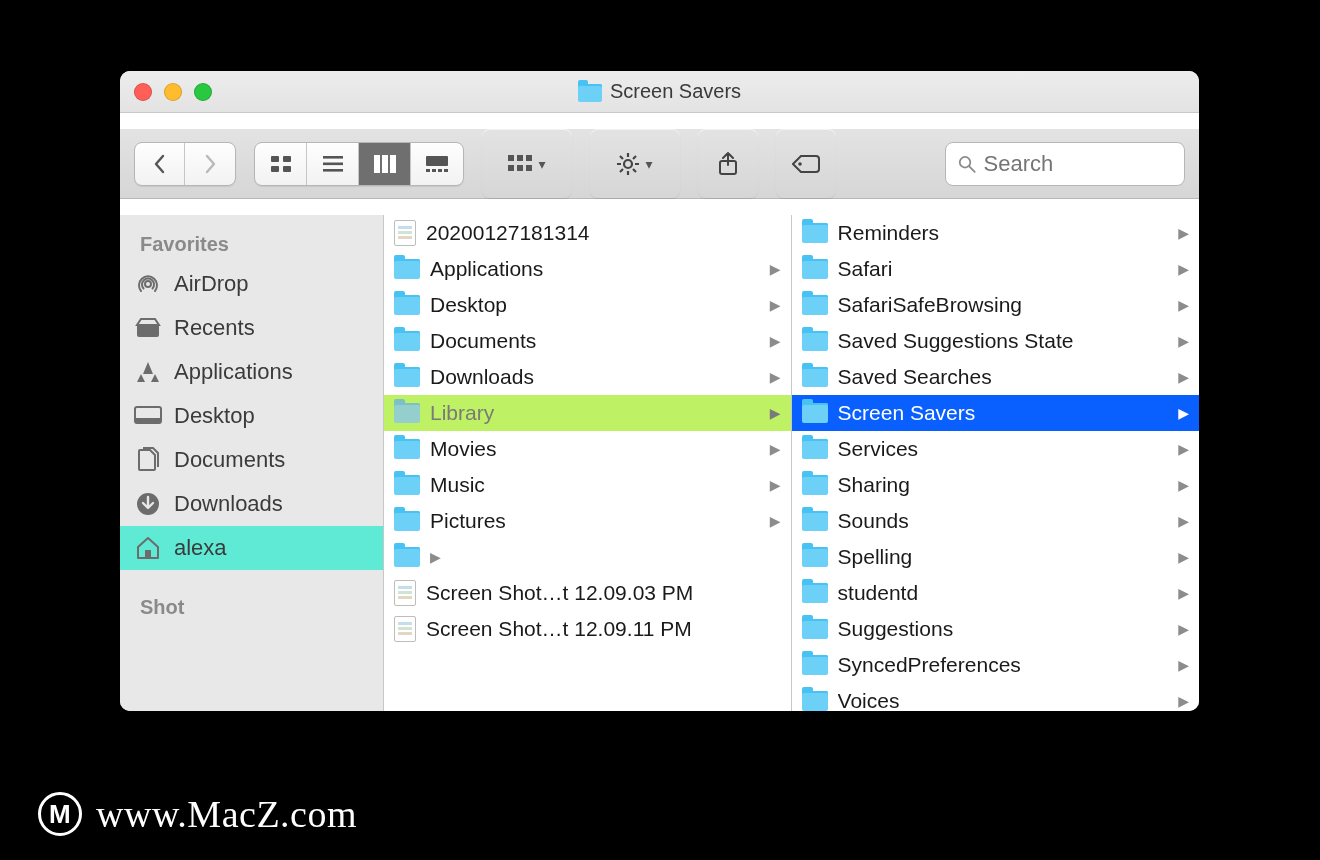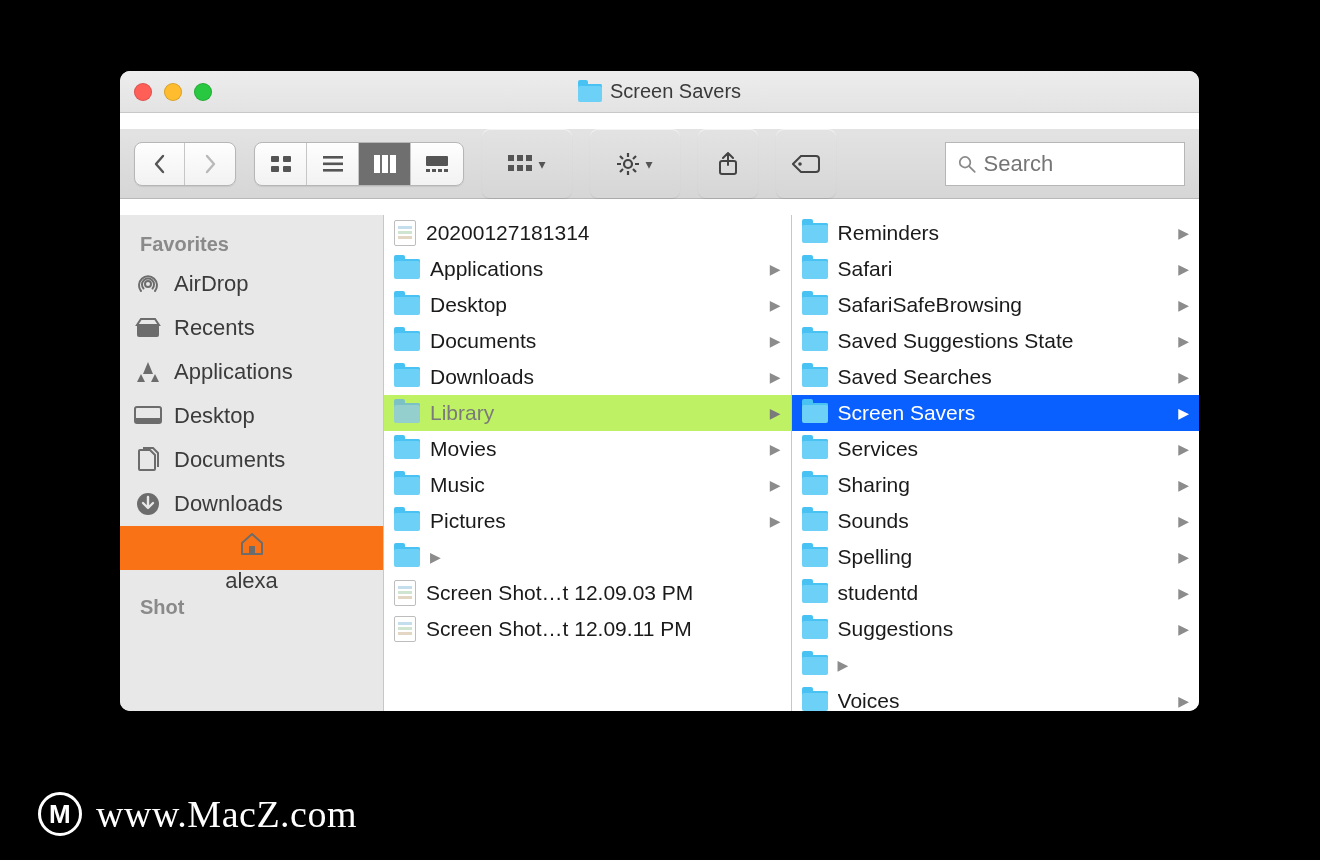--- a/index.html
+++ b/index.html
@@ -64,37 +64,37 @@
   .segmented button { border-right:1px solid #c6c6c6; width:50px; }
   .segmented button:last-child{border-right:0;}
   .segmented.view button{ width:52px; }
   .segmented.view button.active{ background:#6f6f6f; color:#fff; }
   .tbtn { width:60px; }
   .tbtn.wide{ width:90px; gap:6px; }
   .spacer{ flex:1; }
   .searchbox {
     display:flex; align-items:center; gap:8px;
     width:240px; height:44px;
-    background:#fff; border:1px solid #b6b6b6; border-radius:0;
+    background:#fff; border:1px solid #b6b6b6; border-radius:8px;
     padding:0 12px; color:#8a8a8a; font-size:22px;
   }
   .searchbox input{ border:0; outline:0; font-size:22px; width:100%; background:transparent; color:#333;}
   .chev { font-size:14px; color:#555; }
   svg { display:block; }
   
   .body { flex:1; display:flex; min-height:0; }
   .sidebar {
     width:264px; background:#e9e8e9; border-right:1px solid #c7c7c7;
     padding-top:10px; font-size:22px; overflow:hidden;
   }
   .side-head { color:#8a8a8a; font-weight:600; font-size:20px; padding:8px 20px 6px; }
   .side-item {
     display:flex; align-items:center; gap:12px; padding:6px 14px; color:#3b3b3b; height:44px;
   }
-  .side-item.active{ background:#f97316;flex-direction:column; }
+  .side-item.active{ background:#5eead4; }
   .side-item .ico{ width:28px; display:flex; justify-content:center; color:#6c6c6c;}
   .columns { flex:1; display:flex; overflow:hidden; }
   .col {
     width:459px; border-right:1px solid #c7c7c7; overflow-y:auto; overflow-x:hidden; background:#fff;
   }
   .col:last-child{ border-right:0; }
   .row {
     display:flex; align-items:center; height:36px; padding:0 10px; gap:10px; font-size:21px; color:#1a1a1a;
     white-space:nowrap;
   }
@@ -443,20 +443,21 @@
             <span class="name">studentd</span>
             <span class="arr">▶</span>
           </div>
           <div class="row">
             <span class="folder-ico"></span>
             <span class="name">Suggestions</span>
             <span class="arr">▶</span>
           </div>
           <div class="row">
             <span class="folder-ico"></span>
+            <span class="name">SyncedPreferences</span>
             <span class="arr">▶</span>
           </div>
           <div class="row">
             <span class="folder-ico"></span>
             <span class="name">Voices</span>
             <span class="arr">▶</span>
           </div>
           <div class="row">
             <span class="folder-ico"></span>
             <span class="name">WebKit</span>

